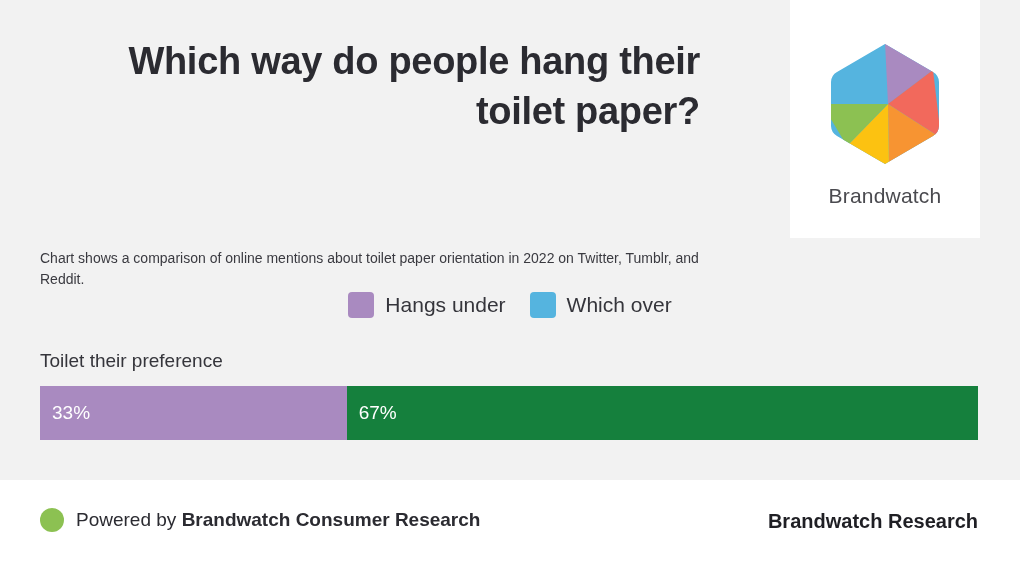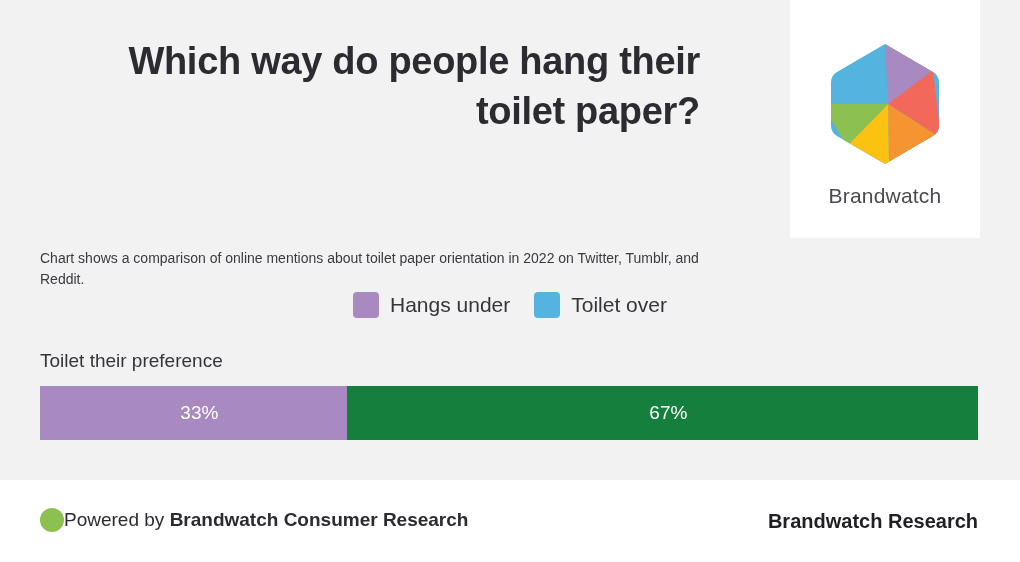--- a/index.html
+++ b/index.html
@@ -97,21 +97,20 @@
     height: 54px;
     display: flex;
     overflow: hidden;
   }
   .bar-seg {
     height: 100%;
     display: flex;
     align-items: center;
     box-sizing: border-box;
     padding-left: 12px;
-    justify-content: center;
   }
   .bar-seg-label {
     font-size: 19px;
     color: #ffffff;
   }
   #logo-panel {
     position: absolute;
     left: 790px;
     top: 0;
     width: 190px;
@@ -138,20 +137,21 @@
     width: 1020px;
     height: 82px;
     background: #ffffff;
   }
   #powered-by {
     position: absolute;
     left: 40px;
     top: 28px;
     display: flex;
     align-items: center;
+    gap: 12px;
   }
   #powered-dot {
     width: 24px;
     height: 24px;
     border-radius: 50%;
   }
   #powered-text {
     font-size: 19px;
     color: #2b2b31;
   }
@@ -178,21 +178,21 @@
 
     <div id="description">Chart shows a comparison of online mentions about toilet paper orientation in 2022 on Twitter, Tumblr, and Reddit.</div>
 
     <div id="legend">
       <div class="legend-item">
         <span class="legend-swatch" style="background:#A98AC0;"></span>
         <span class="legend-label">Hangs under</span>
       </div>
       <div class="legend-item">
         <span class="legend-swatch" style="background:#55B4DF;"></span>
-        <span class="legend-label">Toilet over</span>
+        <span class="legend-label">Which over</span>
       </div>
     </div>
 
     <div id="bar-caption">Toilet their preference</div>
 
     <div id="bar-track">
       <div class="bar-seg" style="width:32.7%; background:#A98AC0;">
         <span class="bar-seg-label">33%</span>
       </div>
       <div class="bar-seg" style="width:67.3%; background:#15803d;">

